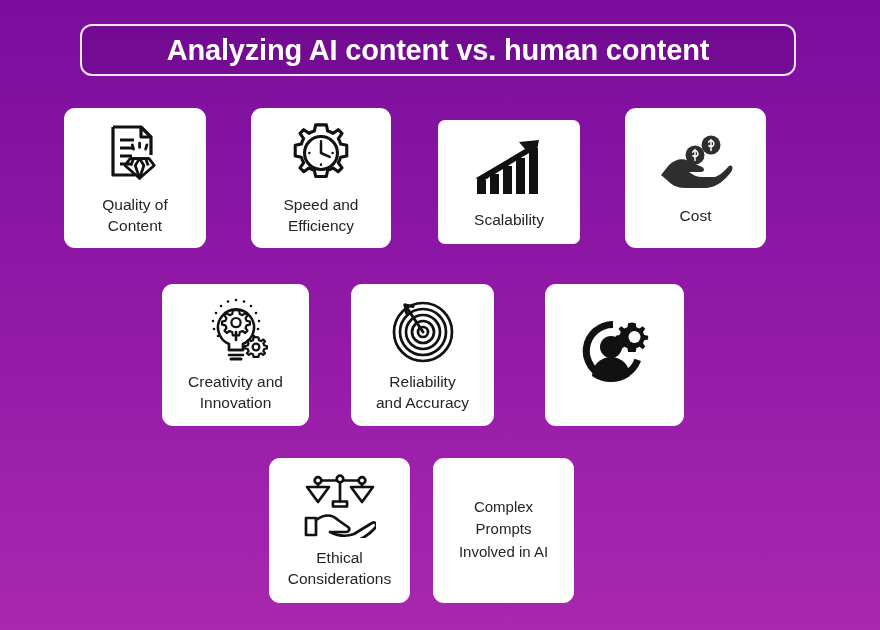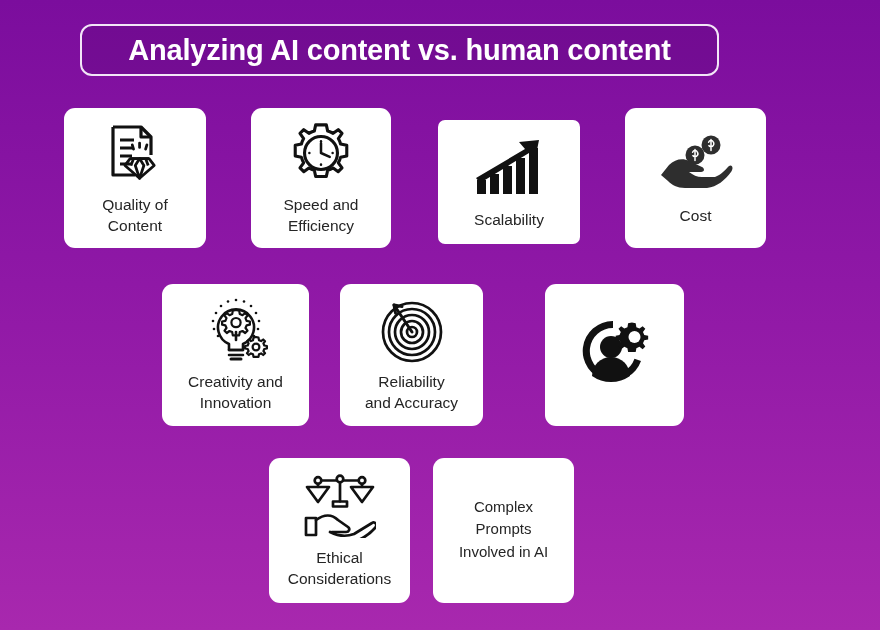--- a/index.html
+++ b/index.html
@@ -19,21 +19,21 @@
     height: 630px;
     background: linear-gradient(180deg, #7b0d9d 0%, #8f18a6 45%, #a828ae 100%);
     box-sizing: border-box;
   }
 
   
   #title-banner {
     position: absolute;
     left: 80px;
     top: 24px;
-    width: 639px;
+    width: 716px;
     height: 52px;
     border: 2px solid #f2e6f7;
     border-radius: 12px;
     background: rgba(90, 8, 120, 0.30);
     display: flex;
     align-items: center;
     justify-content: center;
     box-sizing: border-box;
   }
   #title-text {
@@ -82,21 +82,21 @@
     line-height: 1.5;
   }
 
   
   #card-quality       { left: 64px;  top: 108px; width: 142px; height: 140px; }
   #card-speed         { left: 251px; top: 108px; width: 140px; height: 140px; }
   #card-scalability   { left: 438px; top: 120px; width: 142px; height: 124px; border-radius: 7px; }
   #card-cost          { left: 625px; top: 108px; width: 141px; height: 140px; }
   
   #card-creativity    { left: 162px; top: 284px; width: 147px; height: 142px; }
-  #card-reliability   { left: 340px; top: 284px; width: 143px; height: 142px; }
+  #card-reliability   { left: 351px; top: 284px; width: 143px; height: 142px; }
   #card-personalization { left: 545px; top: 284px; width: 139px; height: 142px; }
   
   #card-ethical       { left: 246px; top: 458px; width: 141px; height: 145px; margin-left: 23px; }
   #card-complex       { left: 433px; top: 458px; width: 141px; height: 145px; }
 </style>
 </head>
 <body>
 
 <div id="infographic">
 

